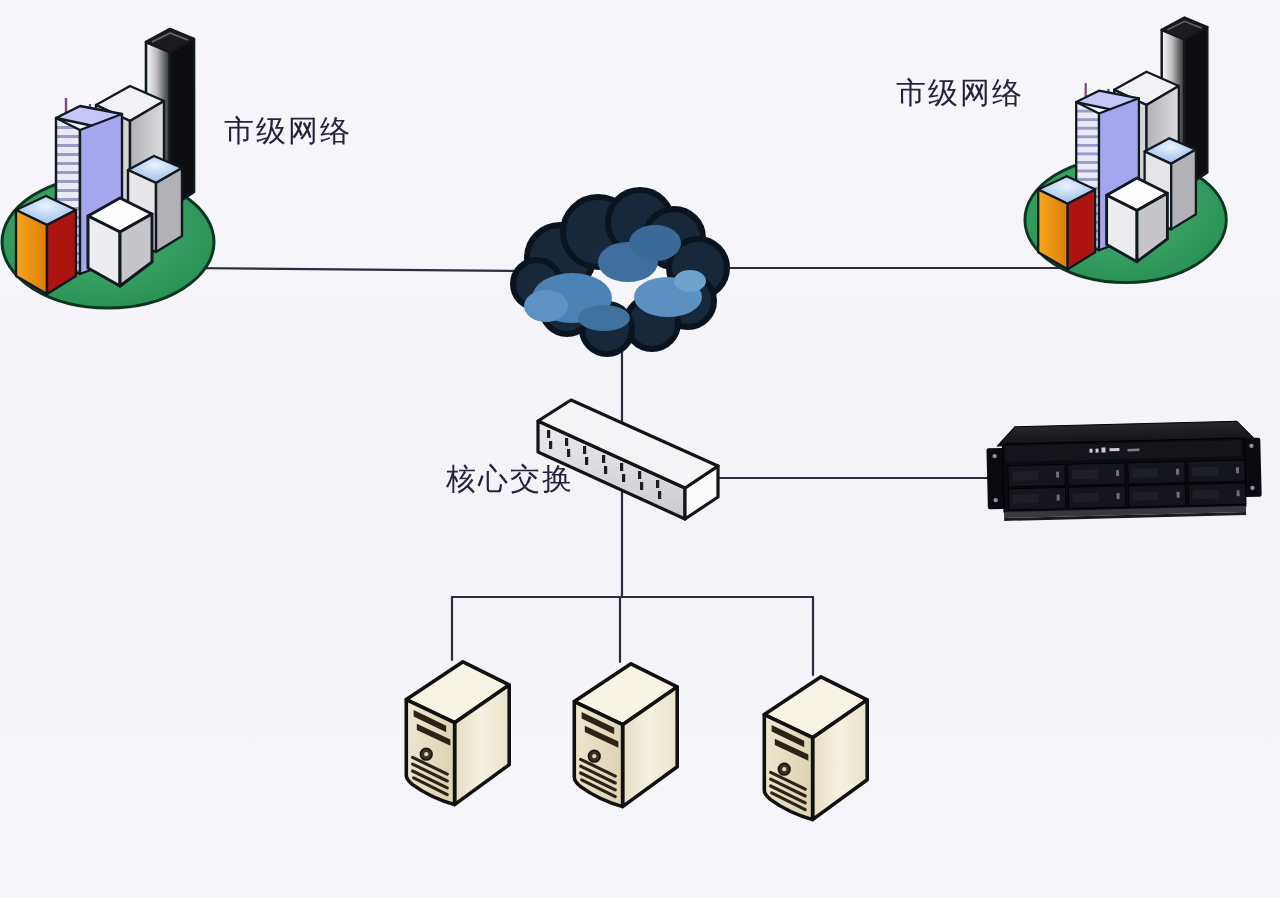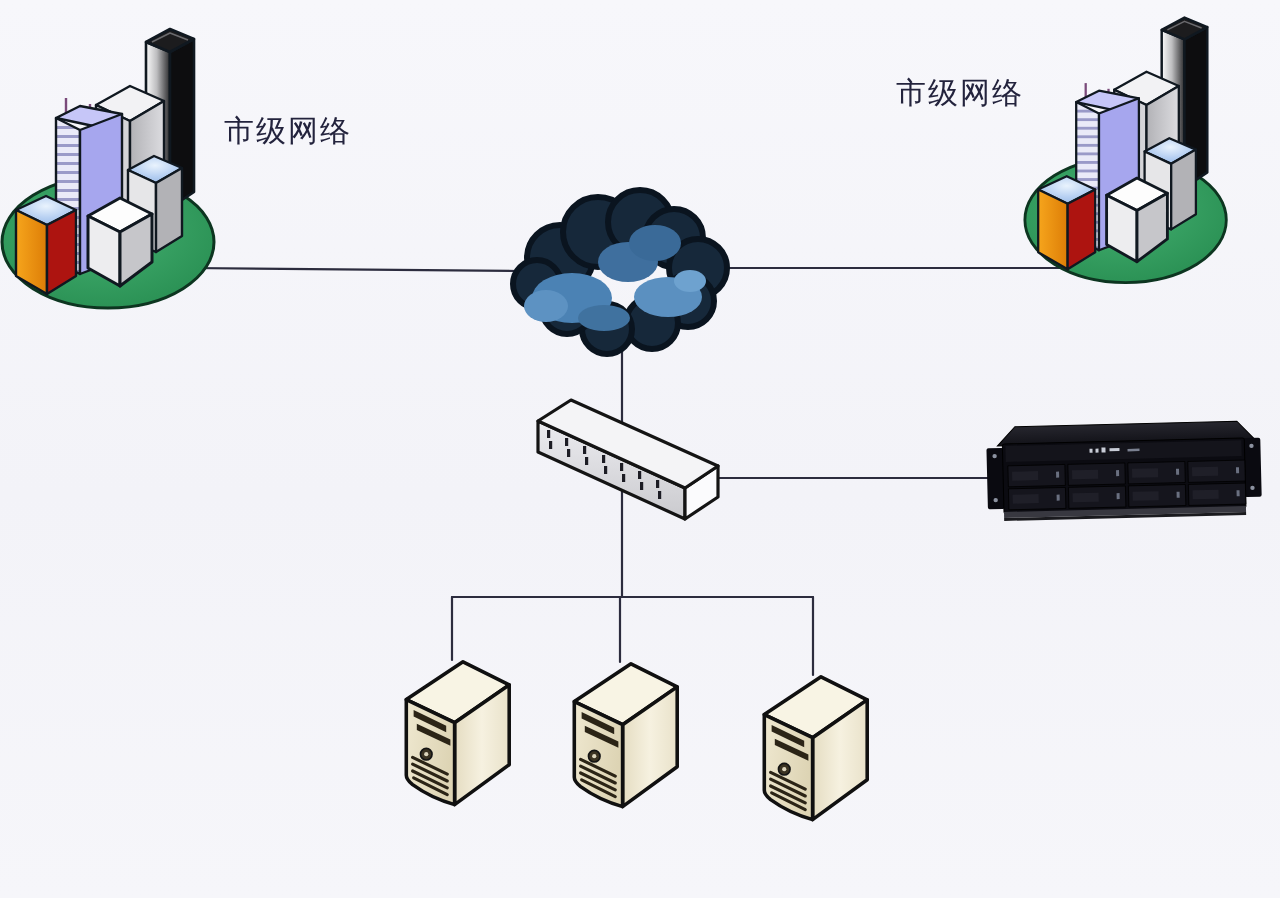--- a/index.html
+++ b/index.html
@@ -253,13 +253,14 @@
   <g>
     <use href="#tower-server-def" xlink:href="#tower-server-def" transform="translate(568,647) scale(1.05)"></use>
   </g>
   <g>
     <use href="#tower-server-def" xlink:href="#tower-server-def" transform="translate(758,660) scale(1.05)"></use>
   </g>
 </svg>
 
   <div class="lbl lbl-city-left">市级网络</div>
   <div class="lbl lbl-city-right">市级网络</div>
+  <div class="lbl lbl-core-switch">核心交换</div>
 </div>
 
 </body></html>

